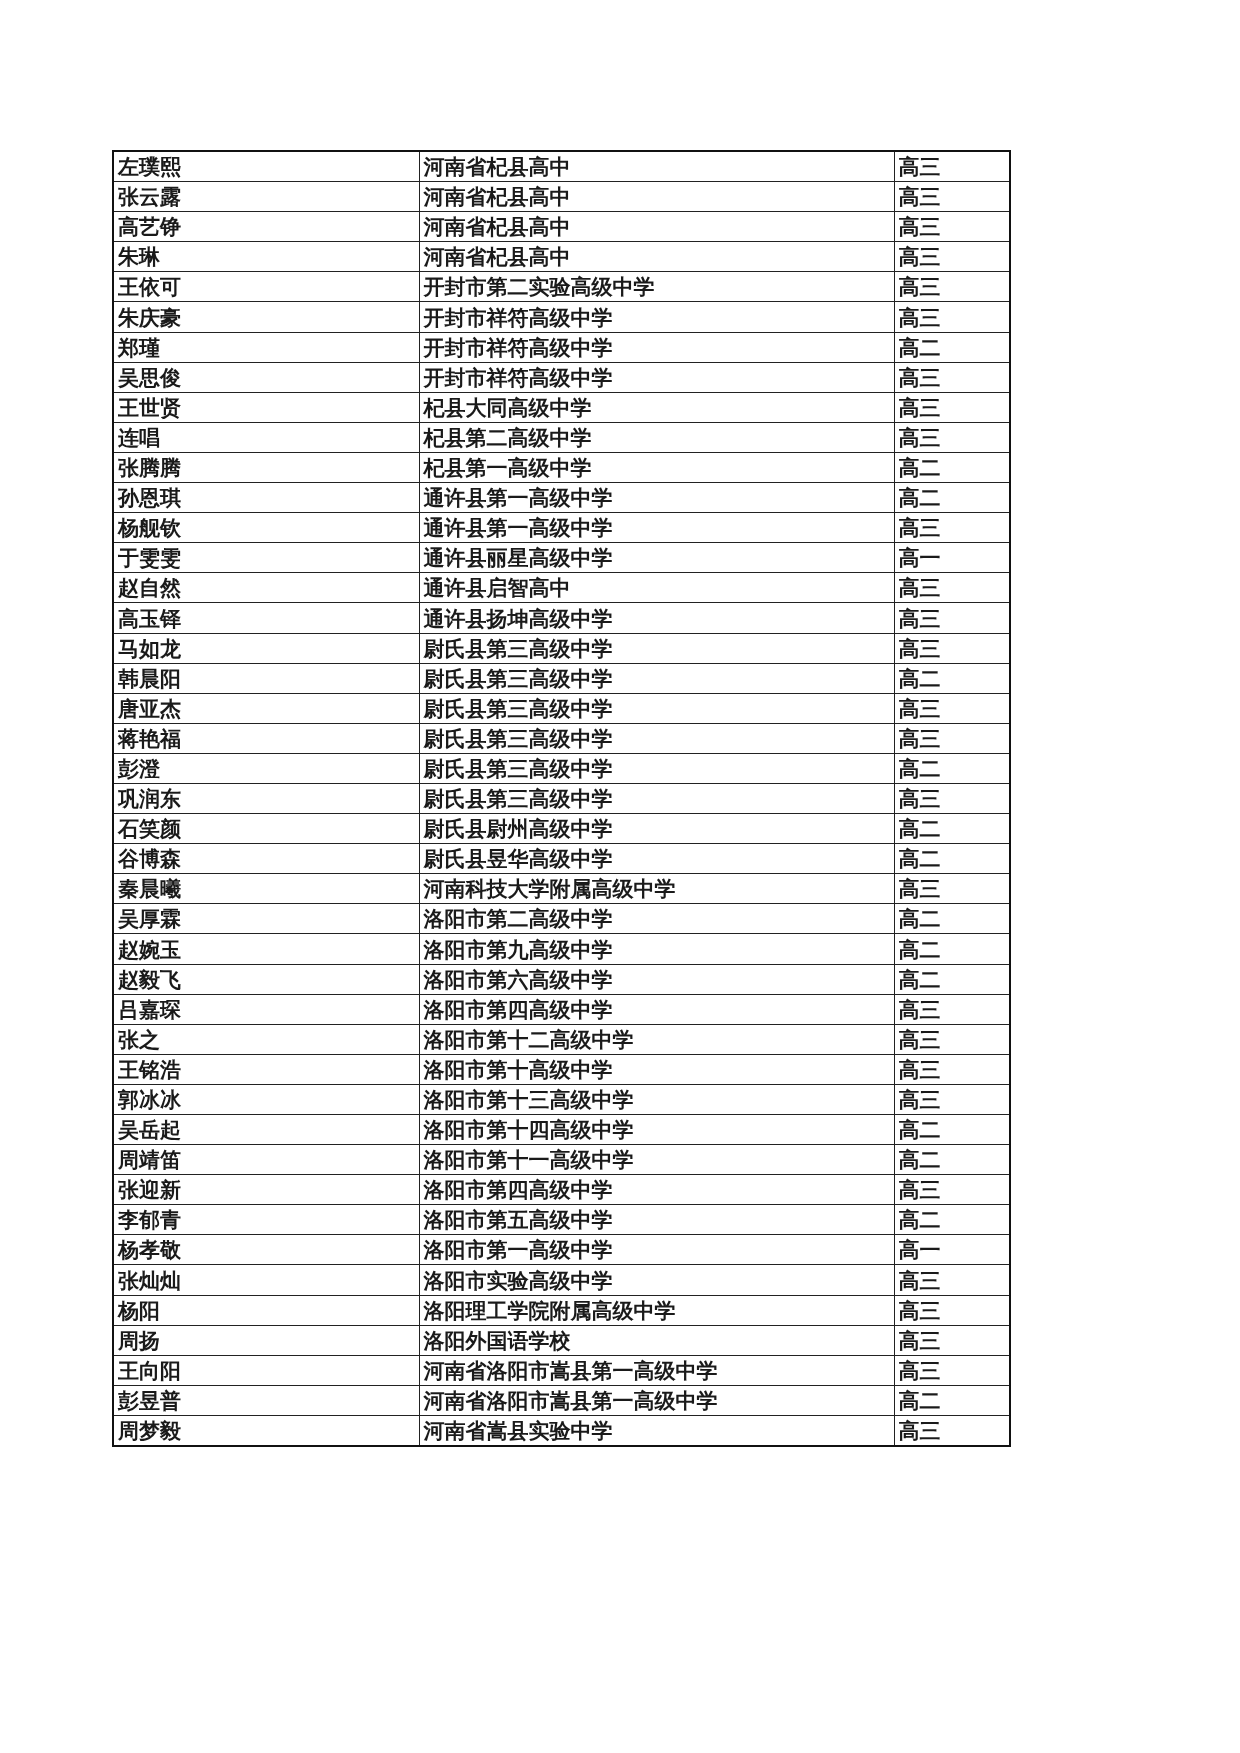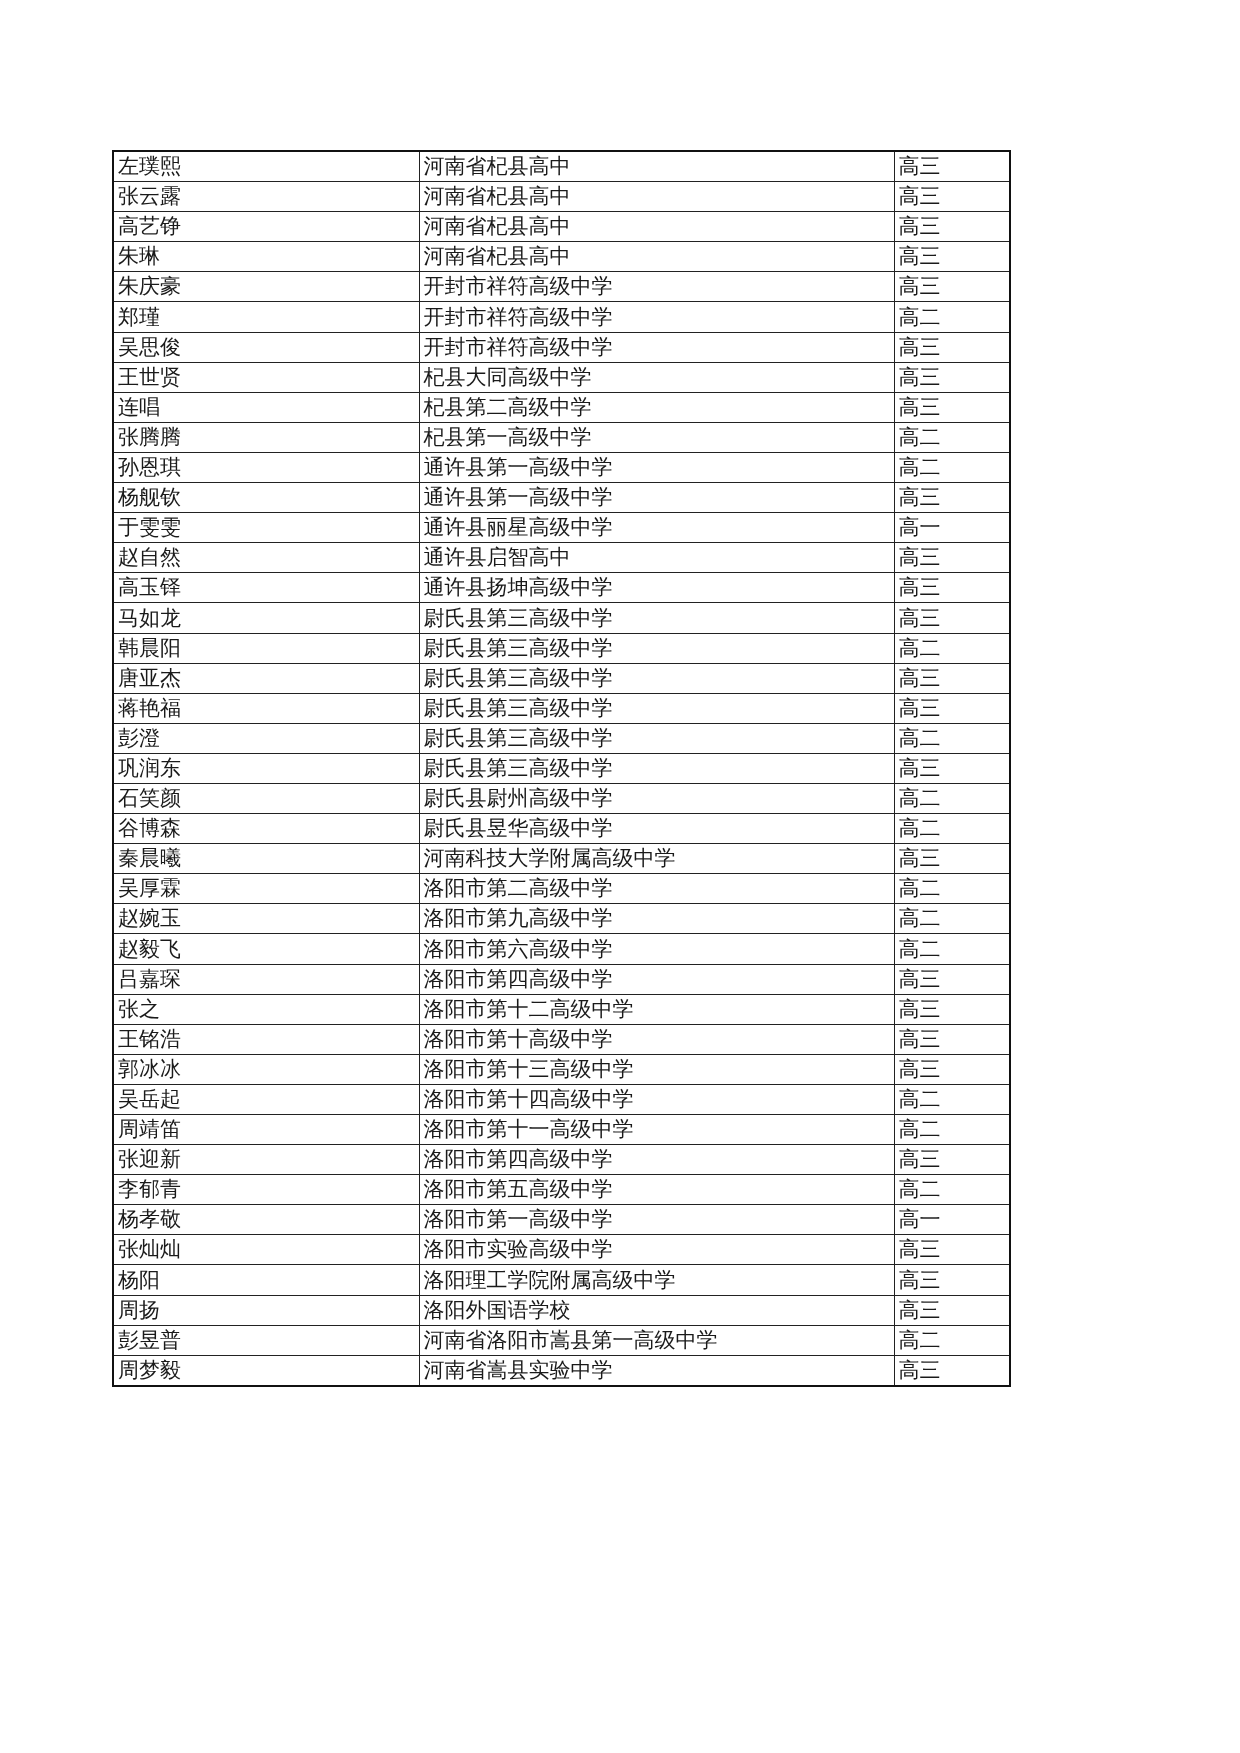--- a/index.html
+++ b/index.html
@@ -1,20 +1,20 @@
 <!DOCTYPE html>
 <html><head>
 <meta charset="utf-8">
 <style>
   html, body { margin: 0; padding: 0; background: #ffffff; }
   body { width: 1240px; height: 1753px; position: relative; overflow: hidden;
          font-family: "DejaVu Serif", "Liberation Serif", serif; color: #1a1a1a; }
   .page { position: absolute; left: 0; top: 0; width: 1240px; height: 1753px; background: #fff; }
   table.roster { position: absolute; left: 112px; top: 150px; border-collapse: collapse;
-                 border: 2px solid #111; table-layout: fixed; }
+                 border: 2px solid #111; table-layout: fixed; font-weight: bold; }
   table.roster td { border: 1.6px solid #222; height: 29.1px; padding: 0 0 0 4px;
                     font-size: 21px; line-height: 29px; vertical-align: bottom;
                     white-space: nowrap; overflow: hidden; }
   col.c-name { width: 306px; }
   col.c-school { width: 475px; }
   col.c-grade { width: 116px; }
 </style>
 </head>
 <body>
 
@@ -40,20 +40,25 @@
           <td>高艺铮</td>
           <td>河南省杞县高中</td>
           <td>高三</td>
         </tr>
         <tr>
           <td>朱琳</td>
           <td>河南省杞县高中</td>
           <td>高三</td>
         </tr>
         <tr>
+          <td>王依可</td>
+          <td>开封市第二实验高级中学</td>
+          <td>高三</td>
+        </tr>
+        <tr>
           <td>朱庆豪</td>
           <td>开封市祥符高级中学</td>
           <td>高三</td>
         </tr>
         <tr>
           <td>郑瑾</td>
           <td>开封市祥符高级中学</td>
           <td>高二</td>
         </tr>
         <tr>
@@ -212,20 +217,25 @@
           <td>高三</td>
         </tr>
         <tr>
           <td>杨阳</td>
           <td>洛阳理工学院附属高级中学</td>
           <td>高三</td>
         </tr>
         <tr>
           <td>周扬</td>
           <td>洛阳外国语学校</td>
+          <td>高三</td>
+        </tr>
+        <tr>
+          <td>王向阳</td>
+          <td>河南省洛阳市嵩县第一高级中学</td>
           <td>高三</td>
         </tr>
         <tr>
           <td>彭昱普</td>
           <td>河南省洛阳市嵩县第一高级中学</td>
           <td>高二</td>
         </tr>
         <tr>
           <td>周梦毅</td>
           <td>河南省嵩县实验中学</td>

